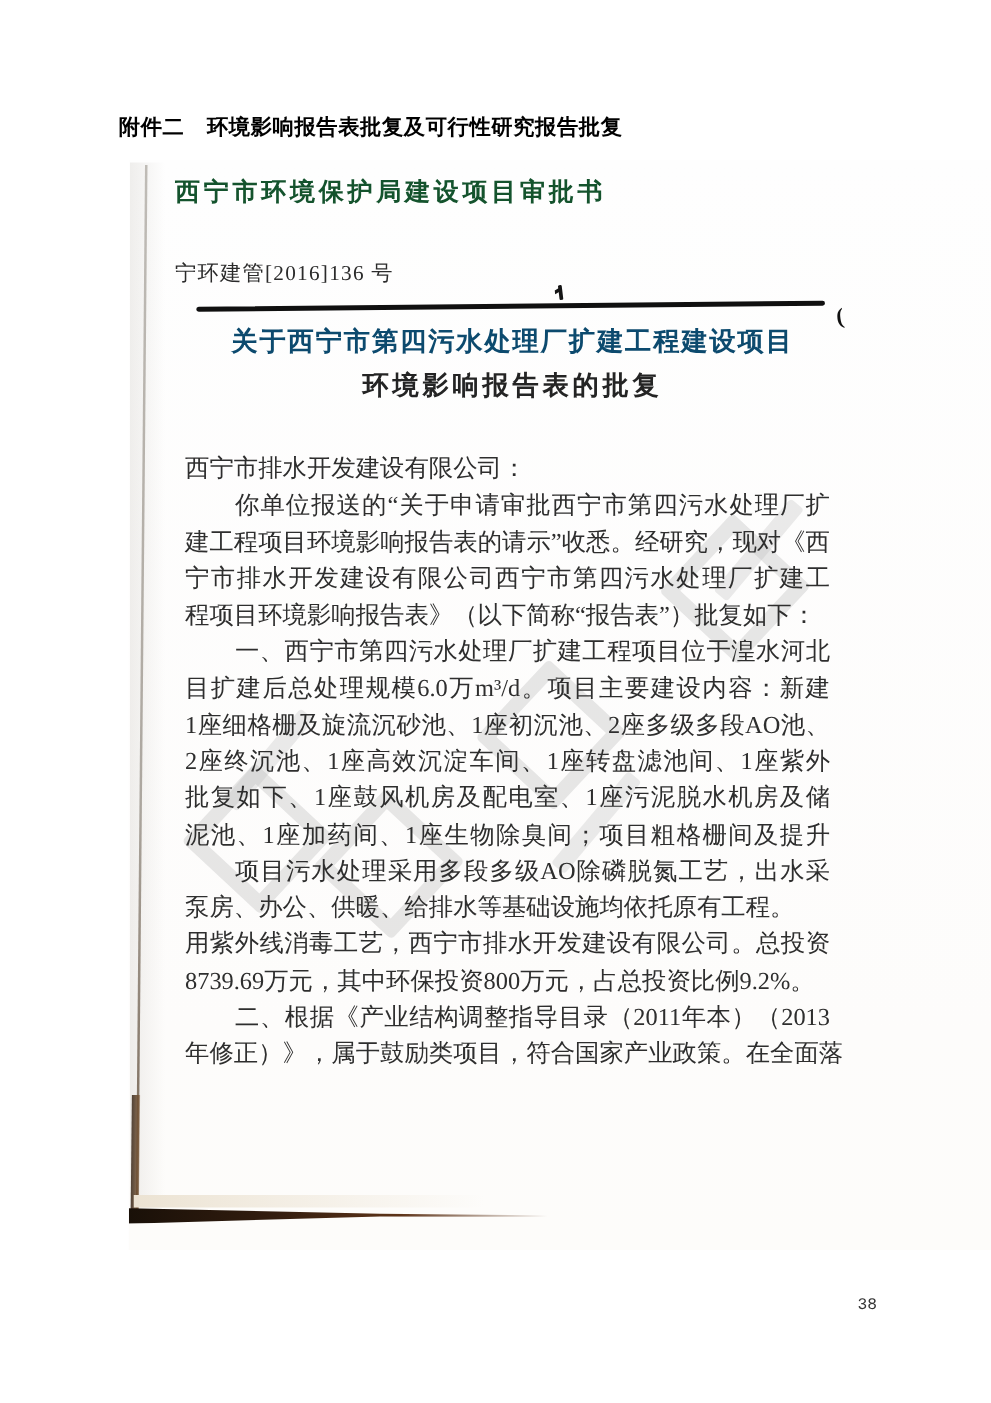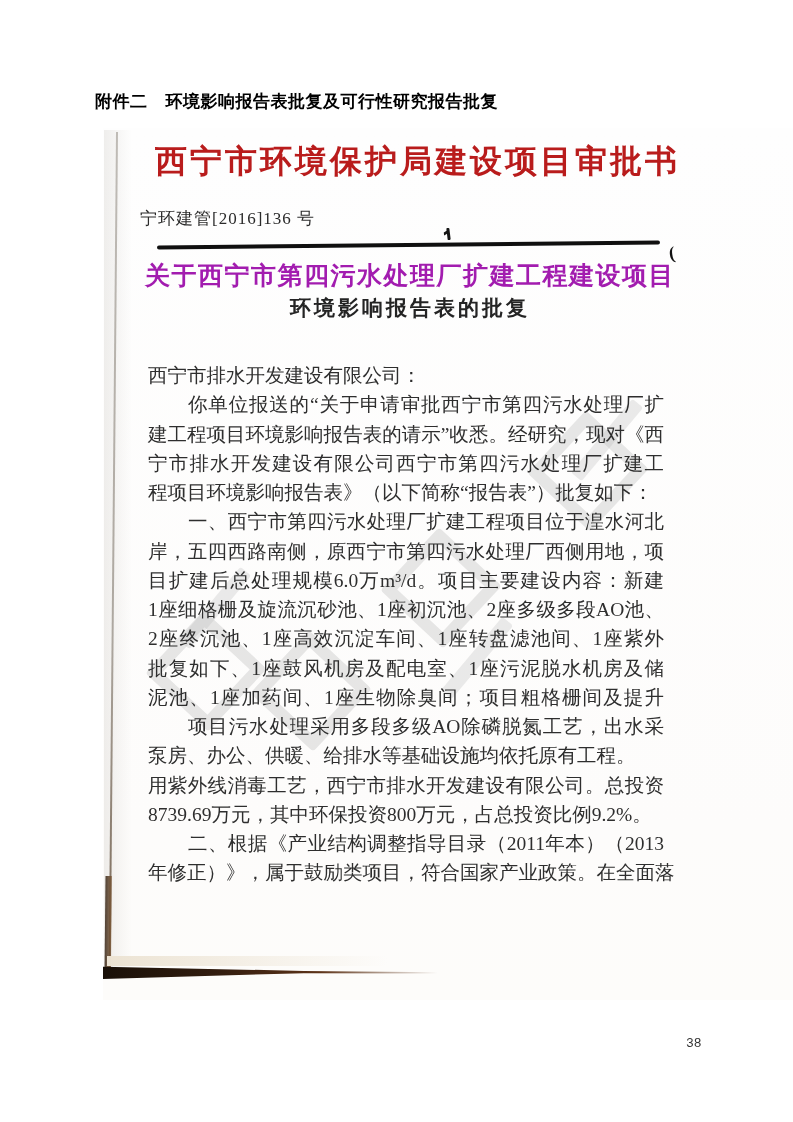--- a/index.html
+++ b/index.html
@@ -38,22 +38,22 @@
     background:linear-gradient(to right,#ece3d3,rgba(236,227,211,0) 85%);
   }
   .bottom-wedge{
     position:absolute;left:0px;top:838px;width:335px;height:13px;
     background:linear-gradient(to right,#191008 0%,#331d0f 35%,#5e३) no-repeat;
     background:linear-gradient(to right,#191008 0%,#331d0f 35%,#5e3419 65%,rgba(120,70,40,0) 100%);
     clip-path:polygon(0 5%,60% 38%,100% 48%,100% 58%,60% 55%,0 100%);
   }
   
   .doc-title{
-    position:absolute;left:140px;top:140px;width:540px;text-align:right;
-    font-size:32px;font-weight:bold;color:#b91c1c;letter-spacing:3px;white-space:nowrap;
+    position:absolute;left:140px;top:140px;width:540px;text-align:left;
+    font-size:20px;font-weight:bold;color:#14532d;letter-spacing:3px;white-space:nowrap;
   }
   .doc-number{
     position:absolute;left:140px;top:207px;width:540px;text-align:left;
     font-size:17px;color:#2b2b2b;letter-spacing:1px;
   }
   .ink-mark{
     position:absolute;left:447px;top:228px;width:3px;height:12px;background:#151515;
     transform:rotate(-7deg);border-radius:1px;
   }
   .ink-mark::before{
@@ -63,21 +63,21 @@
   .rule{
     position:absolute;left:157px;top:243px;width:503px;height:4px;background:#101010;
     transform:rotate(-.55deg);border-radius:2px;
   }
   .paren-artifact{
     position:absolute;left:669px;top:243px;font-size:18px;font-weight:bold;color:#111;
     transform:rotate(-8deg);font-family:"Liberation Serif",serif;
   }
   .subject-line1{
     position:absolute;left:140px;top:259px;width:540px;text-align:center;
-    font-size:25px;font-weight:bold;color:#a21caf;letter-spacing:1.5px;white-space:nowrap;
+    font-size:21px;font-weight:bold;color:#0c4a6e;letter-spacing:1.5px;white-space:nowrap;
   }
   .subject-line2{
     position:absolute;left:140px;top:294px;width:540px;text-align:center;
     font-size:21px;font-weight:bold;color:#242424;letter-spacing:3px;
   }
   
   .body-text{
     position:absolute;left:148px;top:361px;width:516px;
     font-size:19.5px;line-height:29.25px;color:#2e2e2e;
   }
@@ -136,21 +136,20 @@
   <div class="subject-line1">关于西宁市第四污水处理厂扩建工程建设项目</div>
   <div class="subject-line2">环境影响报告表的批复</div>
 
   <div class="body-text" id="body-lines">
       <div class="body-line">西宁市排水开发建设有限公司：</div>
       <div class="body-line indent justify">你单位报送的“关于申请审批西宁市第四污水处理厂扩</div>
       <div class="body-line justify">建工程项目环境影响报告表的请示”收悉。经研究，现对《西</div>
       <div class="body-line justify">宁市排水开发建设有限公司西宁市第四污水处理厂扩建工</div>
       <div class="body-line">程项目环境影响报告表》（以下简称“报告表”）批复如下：</div>
       <div class="body-line indent justify">一、西宁市第四污水处理厂扩建工程项目位于湟水河北</div>
-      <div class="body-line justify">岸，五四西路南侧，原西宁市第四污水处理厂西侧用地，项</div>
       <div class="body-line justify">目扩建后总处理规模6.0万m³/d。项目主要建设内容：新建</div>
       <div class="body-line justify">1座细格栅及旋流沉砂池、1座初沉池、2座多级多段AO池、</div>
       <div class="body-line justify">2座终沉池、1座高效沉淀车间、1座转盘滤池间、1座紫外</div>
       <div class="body-line justify">批复如下、1座鼓风机房及配电室、1座污泥脱水机房及储</div>
       <div class="body-line justify">泥池、1座加药间、1座生物除臭间；项目粗格栅间及提升</div>
       <div class="body-line indent justify">项目污水处理采用多段多级AO除磷脱氮工艺，出水采</div>
       <div class="body-line">泵房、办公、供暖、给排水等基础设施均依托原有工程。</div>
       <div class="body-line justify">用紫外线消毒工艺，西宁市排水开发建设有限公司。总投资</div>
       <div class="body-line">8739.69万元，其中环保投资800万元，占总投资比例9.2%。</div>
       <div class="body-line indent justify">二、根据《产业结构调整指导目录（2011年本）（2013</div>

